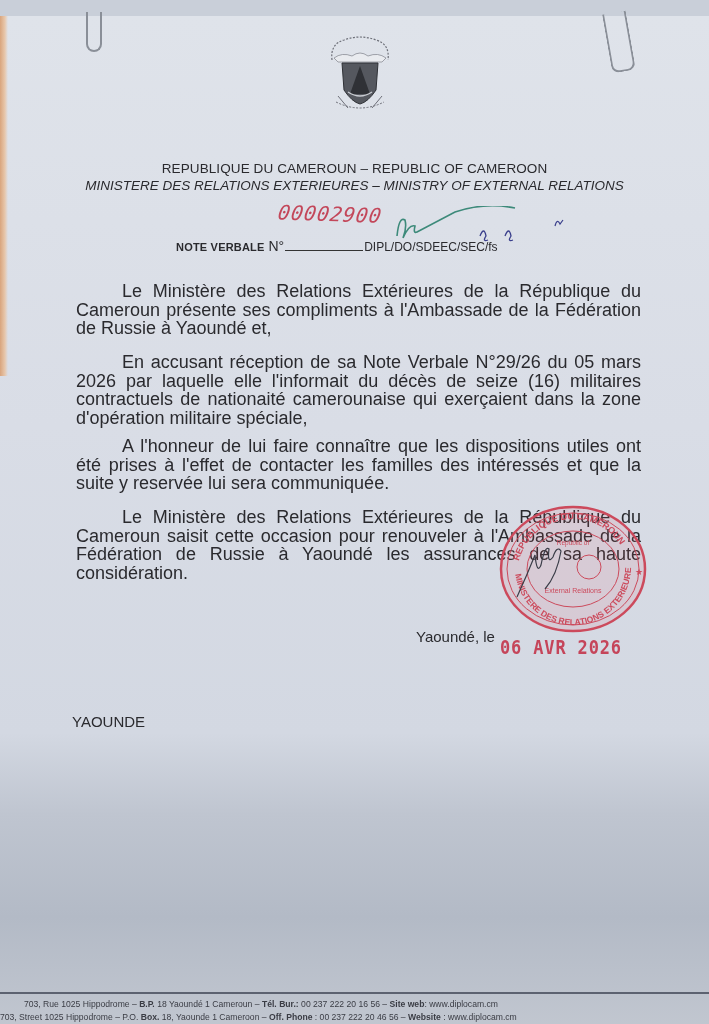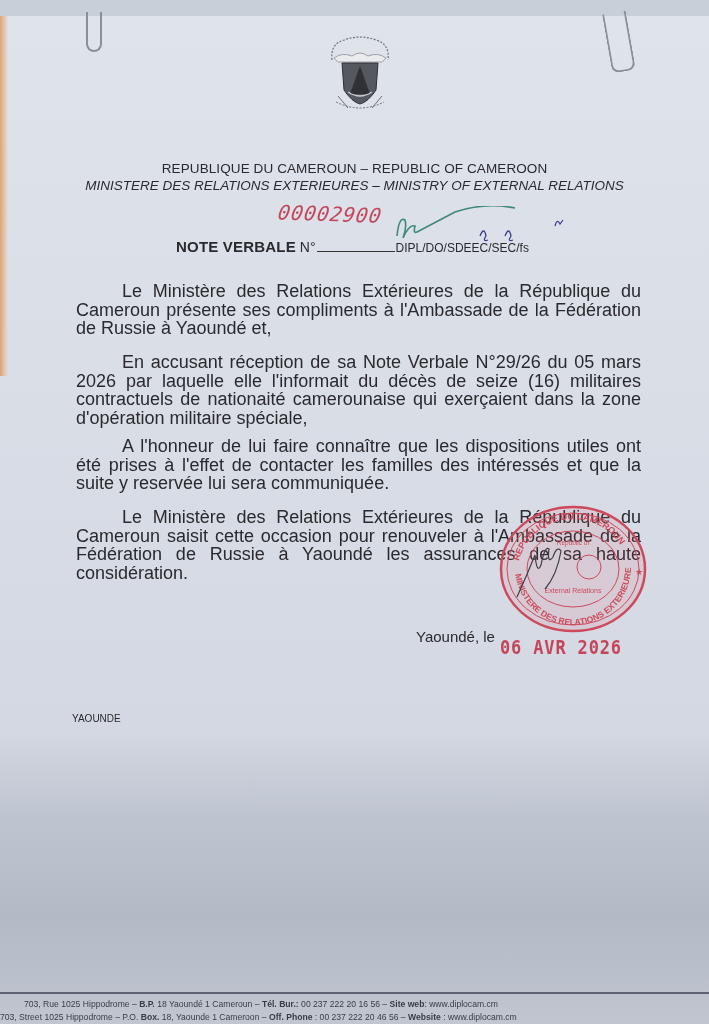--- a/index.html
+++ b/index.html
@@ -22,32 +22,32 @@
     }
     .clip { position: absolute; border: 2px solid #8a8f98; border-top: none; border-radius: 0 0 8px 8px; }
     .clip.left { left: 86px; top: -4px; width: 12px; height: 38px; }
     .clip.right { left: 607px; top: -4px; width: 20px; height: 58px; transform: rotate(-10deg); }
     .emblem { position: absolute; left: 322px; top: 14px; width: 76px; height: 86px; }
     .hdr1 { position: absolute; top: 145px; left: 0; width: 709px; text-align: center; font-size: 13.5px; letter-spacing: .1px; }
     .hdr2 { position: absolute; top: 162px; left: 0; width: 709px; text-align: center; font-size: 13.5px; font-weight: normal; font-style: italic; }
     .stampnum { position: absolute; left: 278px; top: 186px; font-family: "DejaVu Sans Mono", monospace; font-size: 20px; color: #c3475a; font-style: italic; transform: skewX(-8deg) rotate(2deg); letter-spacing: 1px; }
     .initials { position: absolute; left: 395px; top: 190px; }
     .nv { position: absolute; top: 222px; left: 176px; font-size: 14px; }
-    .nv b { font-size: 15px; letter-spacing: .2px; }
+    .nv b { font-size: 11px; letter-spacing: .2px; }
     .nv .blank { display: inline-block; width: 78px; border-bottom: 1px solid #333; margin: 0 1px; }
     .nv .ref { font-size: 12px; }
     .para { position: absolute; left: 76px; width: 565px; font-size: 18px; line-height: 18.5px; text-align: justify; }
     .para .ind { display: inline-block; width: 46px; }
     .p1 { top: 266px; }
     .p2 { top: 337px; }
     .p3 { top: 421px; }
     .p4 { top: 492px; }
     .seal { position: absolute; left: 497px; top: 489px; width: 152px; height: 130px; }
     .addr { position: absolute; left: 72px; top: 622px; font-size: 15px; line-height: 20px; }
-    .city { position: absolute; left: 72px; top: 697px; font-size: 10px; }
+    .city { position: absolute; left: 72px; top: 697px; font-size: 15px; }
     .dateline { position: absolute; left: 416px; top: 612px; font-size: 15px; }
     .datestamp { position: absolute; left: 500px; top: 619px; font-size: 20px; font-weight: bold; color: #c5455a; letter-spacing: 1px; transform: scaleX(.85); transform-origin: left; font-family: "DejaVu Sans Mono", monospace; }
     .rule { position: absolute; left: 0; top: 976px; width: 709px; height: 2px; background: #5c6270; }
     .foot { position: absolute; left: 0; width: 709px; text-align: left; font-size: 8.6px; color: #3a3c44; }
     .f1 { top: 983px; padding-left: 24px; box-sizing: border-box; }
     .f2 { top: 996px; }
     .foot b { font-weight: bold; }
   </style>
 </head>
 <body>

